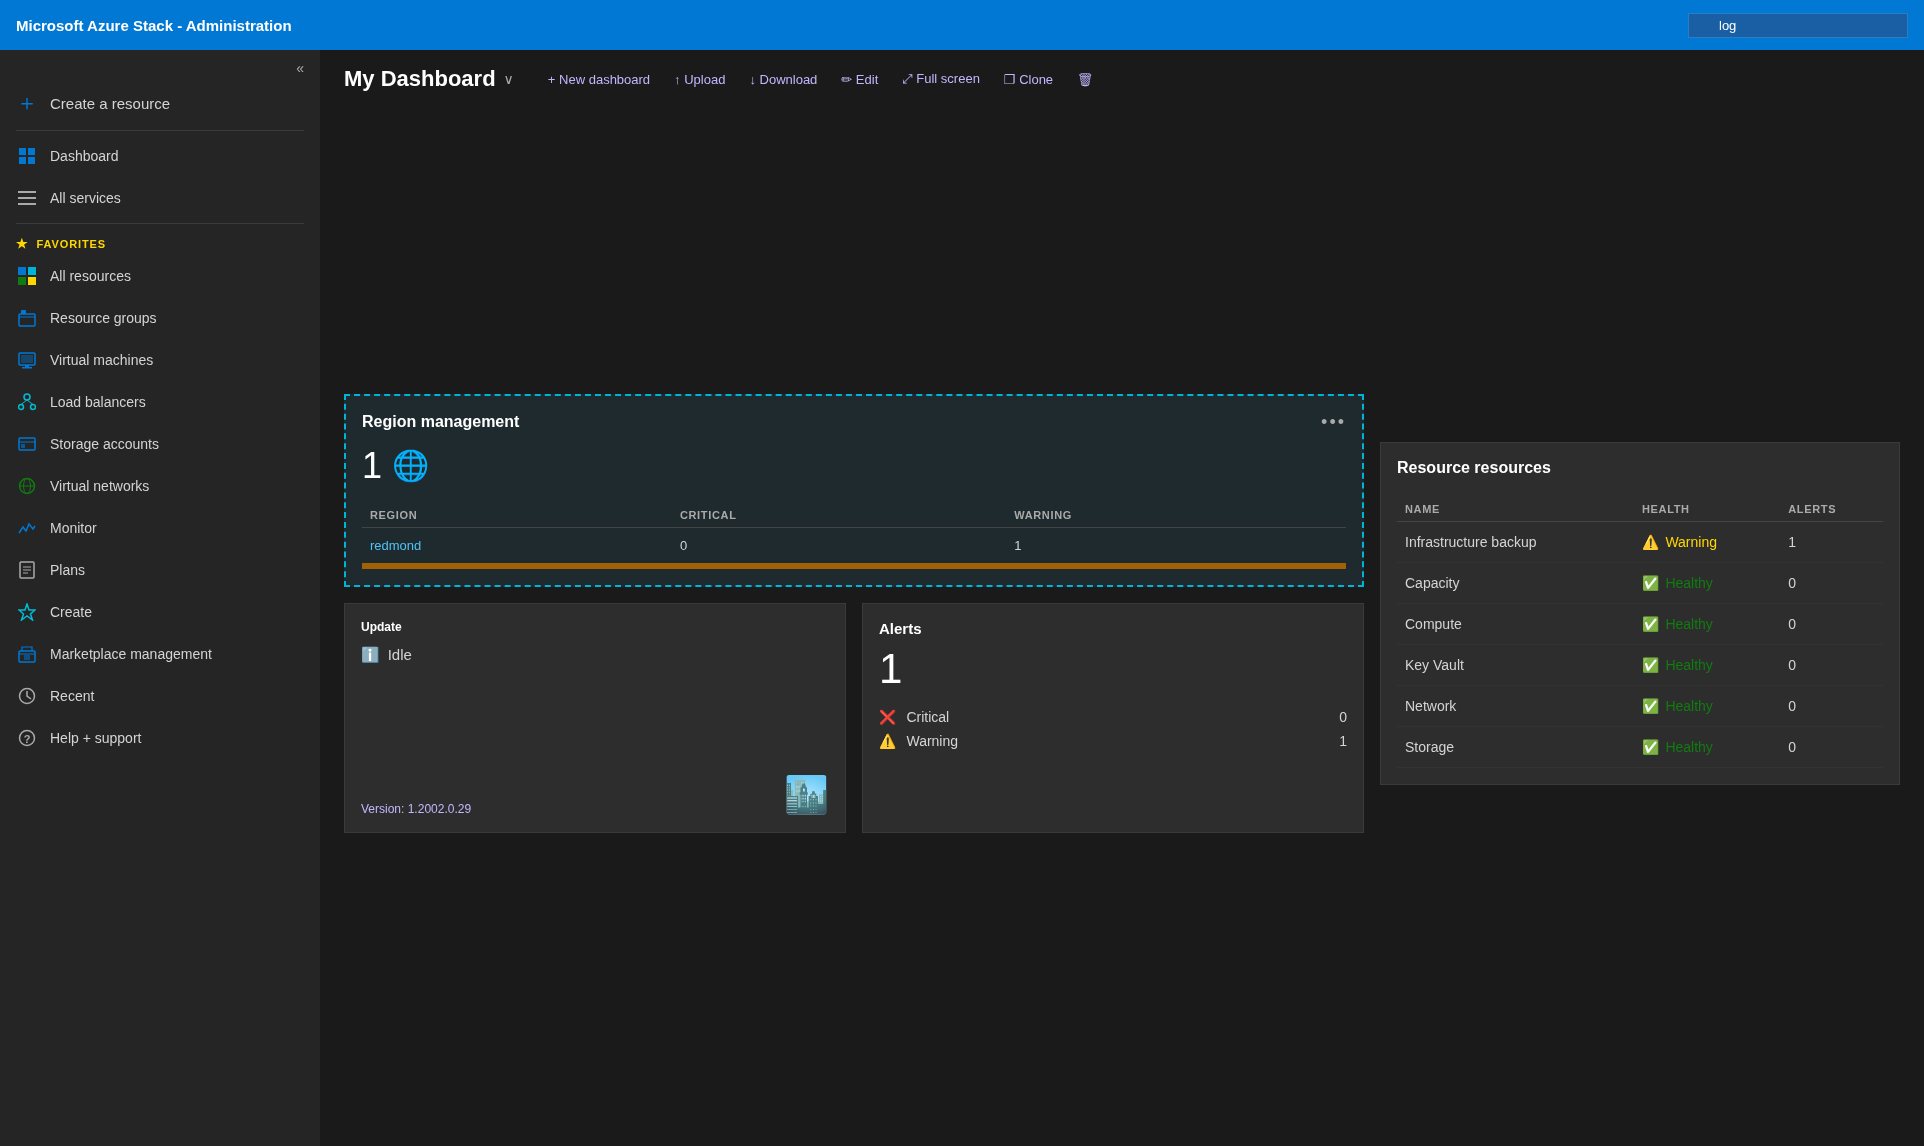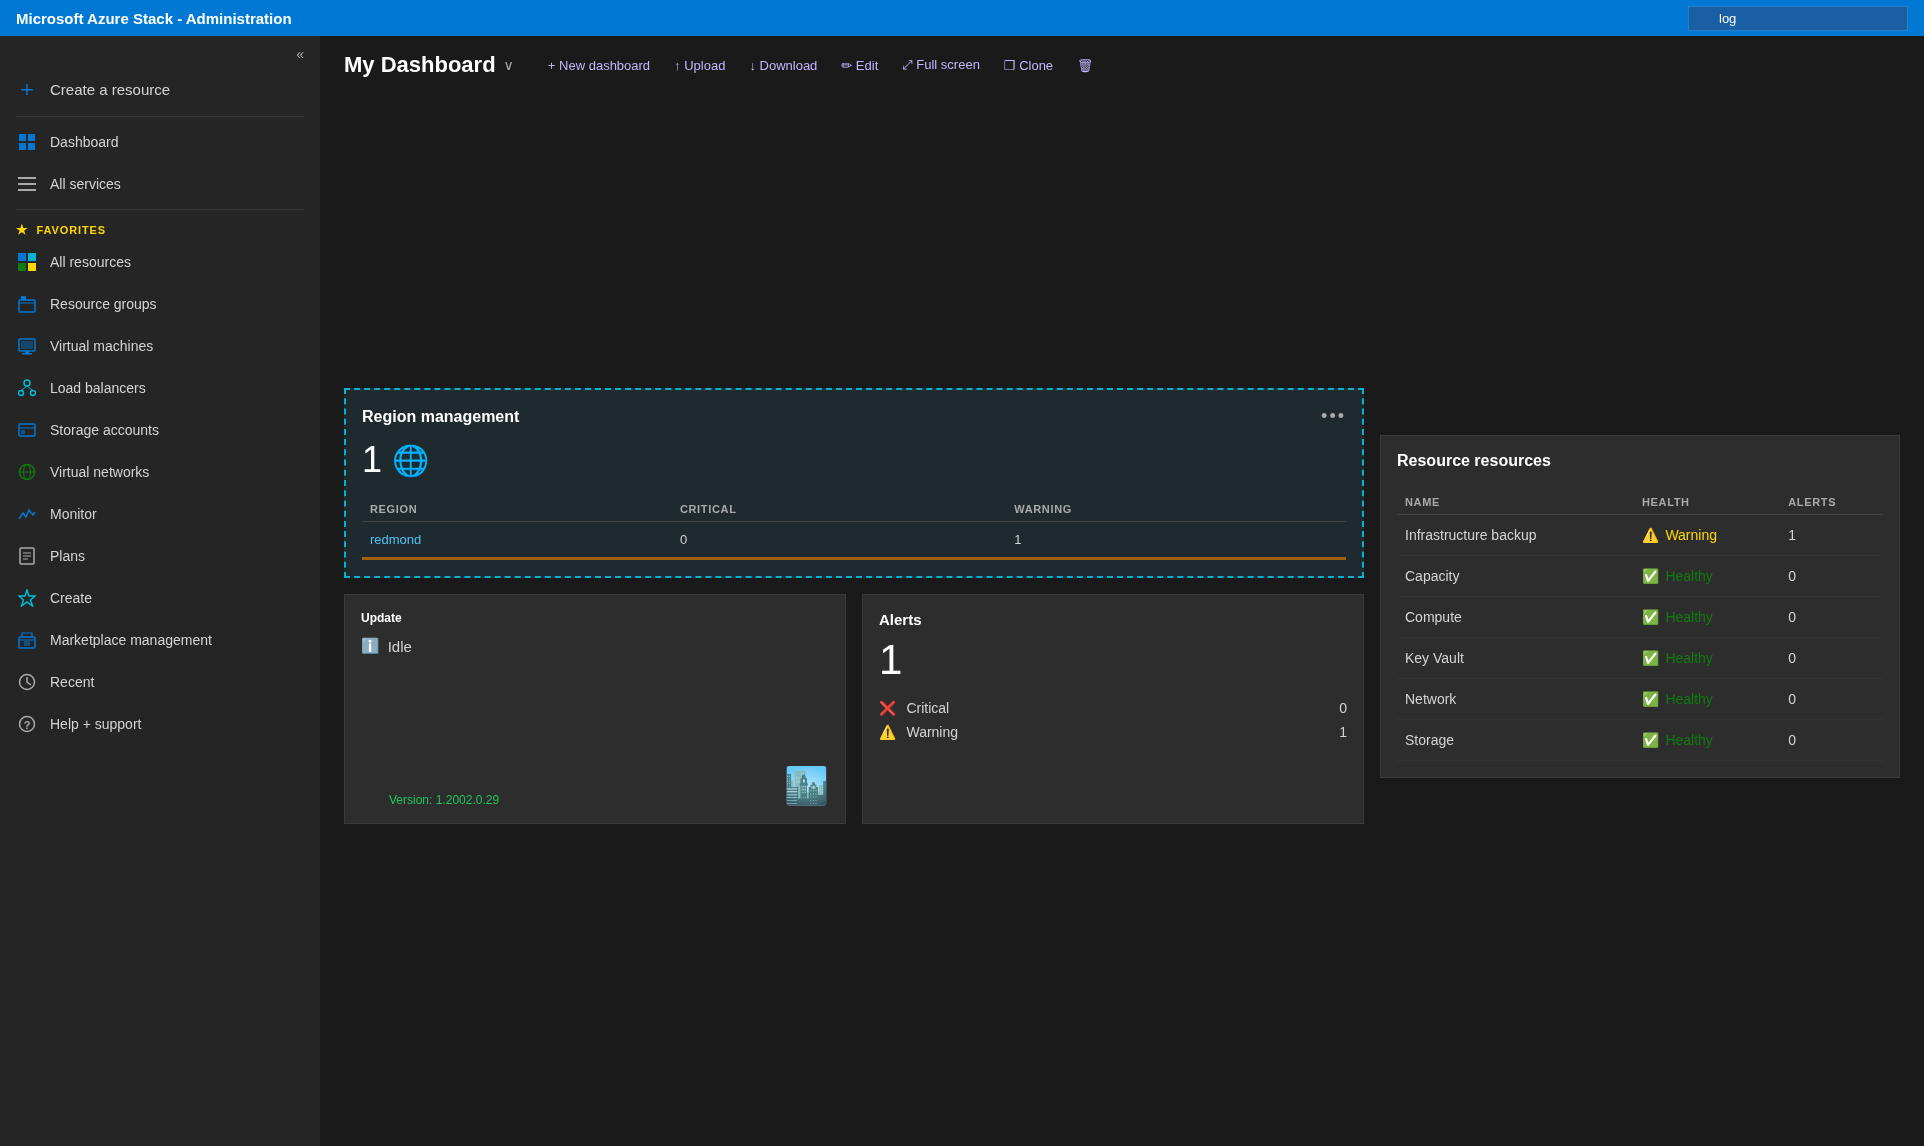--- a/index.html
+++ b/index.html
@@ -10,21 +10,21 @@
       width: 1924px;
       height: 1146px;
       overflow: hidden;
       display: flex;
       flex-direction: column;
     }
 
     
     .topbar {
       background: #0078d4;
-      height: 36px;
+      height: 50px;
       display: flex;
       align-items: center;
       padding: 0 16px;
       flex-shrink: 0;
     }
     .topbar-title {
       font-size: 15px;
       font-weight: 600;
       color: #fff;
       flex: 1;
@@ -240,21 +240,21 @@
       text-align: left;
       padding: 6px 8px;
       color: #aaa;
       font-weight: 600;
       font-size: 11px;
       letter-spacing: 0.06em;
       border-bottom: 1px solid #444;
     }
     .region-table td {
       padding: 10px 8px;
-      border-bottom: 3px solid #a16207;
+      border-bottom: 6px solid #a16207;
       color: #d4d4d4;
     }
 
     
     .bottom-row {
       display: flex;
       gap: 16px;
     }
     .card-update {
       flex: 1;
@@ -280,22 +280,21 @@
       color: #d4d4d4;
     }
     .update-footer {
       display: flex;
       align-items: flex-end;
       justify-content: space-between;
       margin-top: auto;
     }
     .version-text {
       font-size: 12px;
-      color: #22c55e;
-      margin-left: 28px;
+      color: #c4b5fd;
     }
     .update-icon-img {
       font-size: 36px;
     }
 
     
     .card-alerts {
       flex: 1;
       background: #2d2d2d;
       border: 1px solid #3a3a3a;

